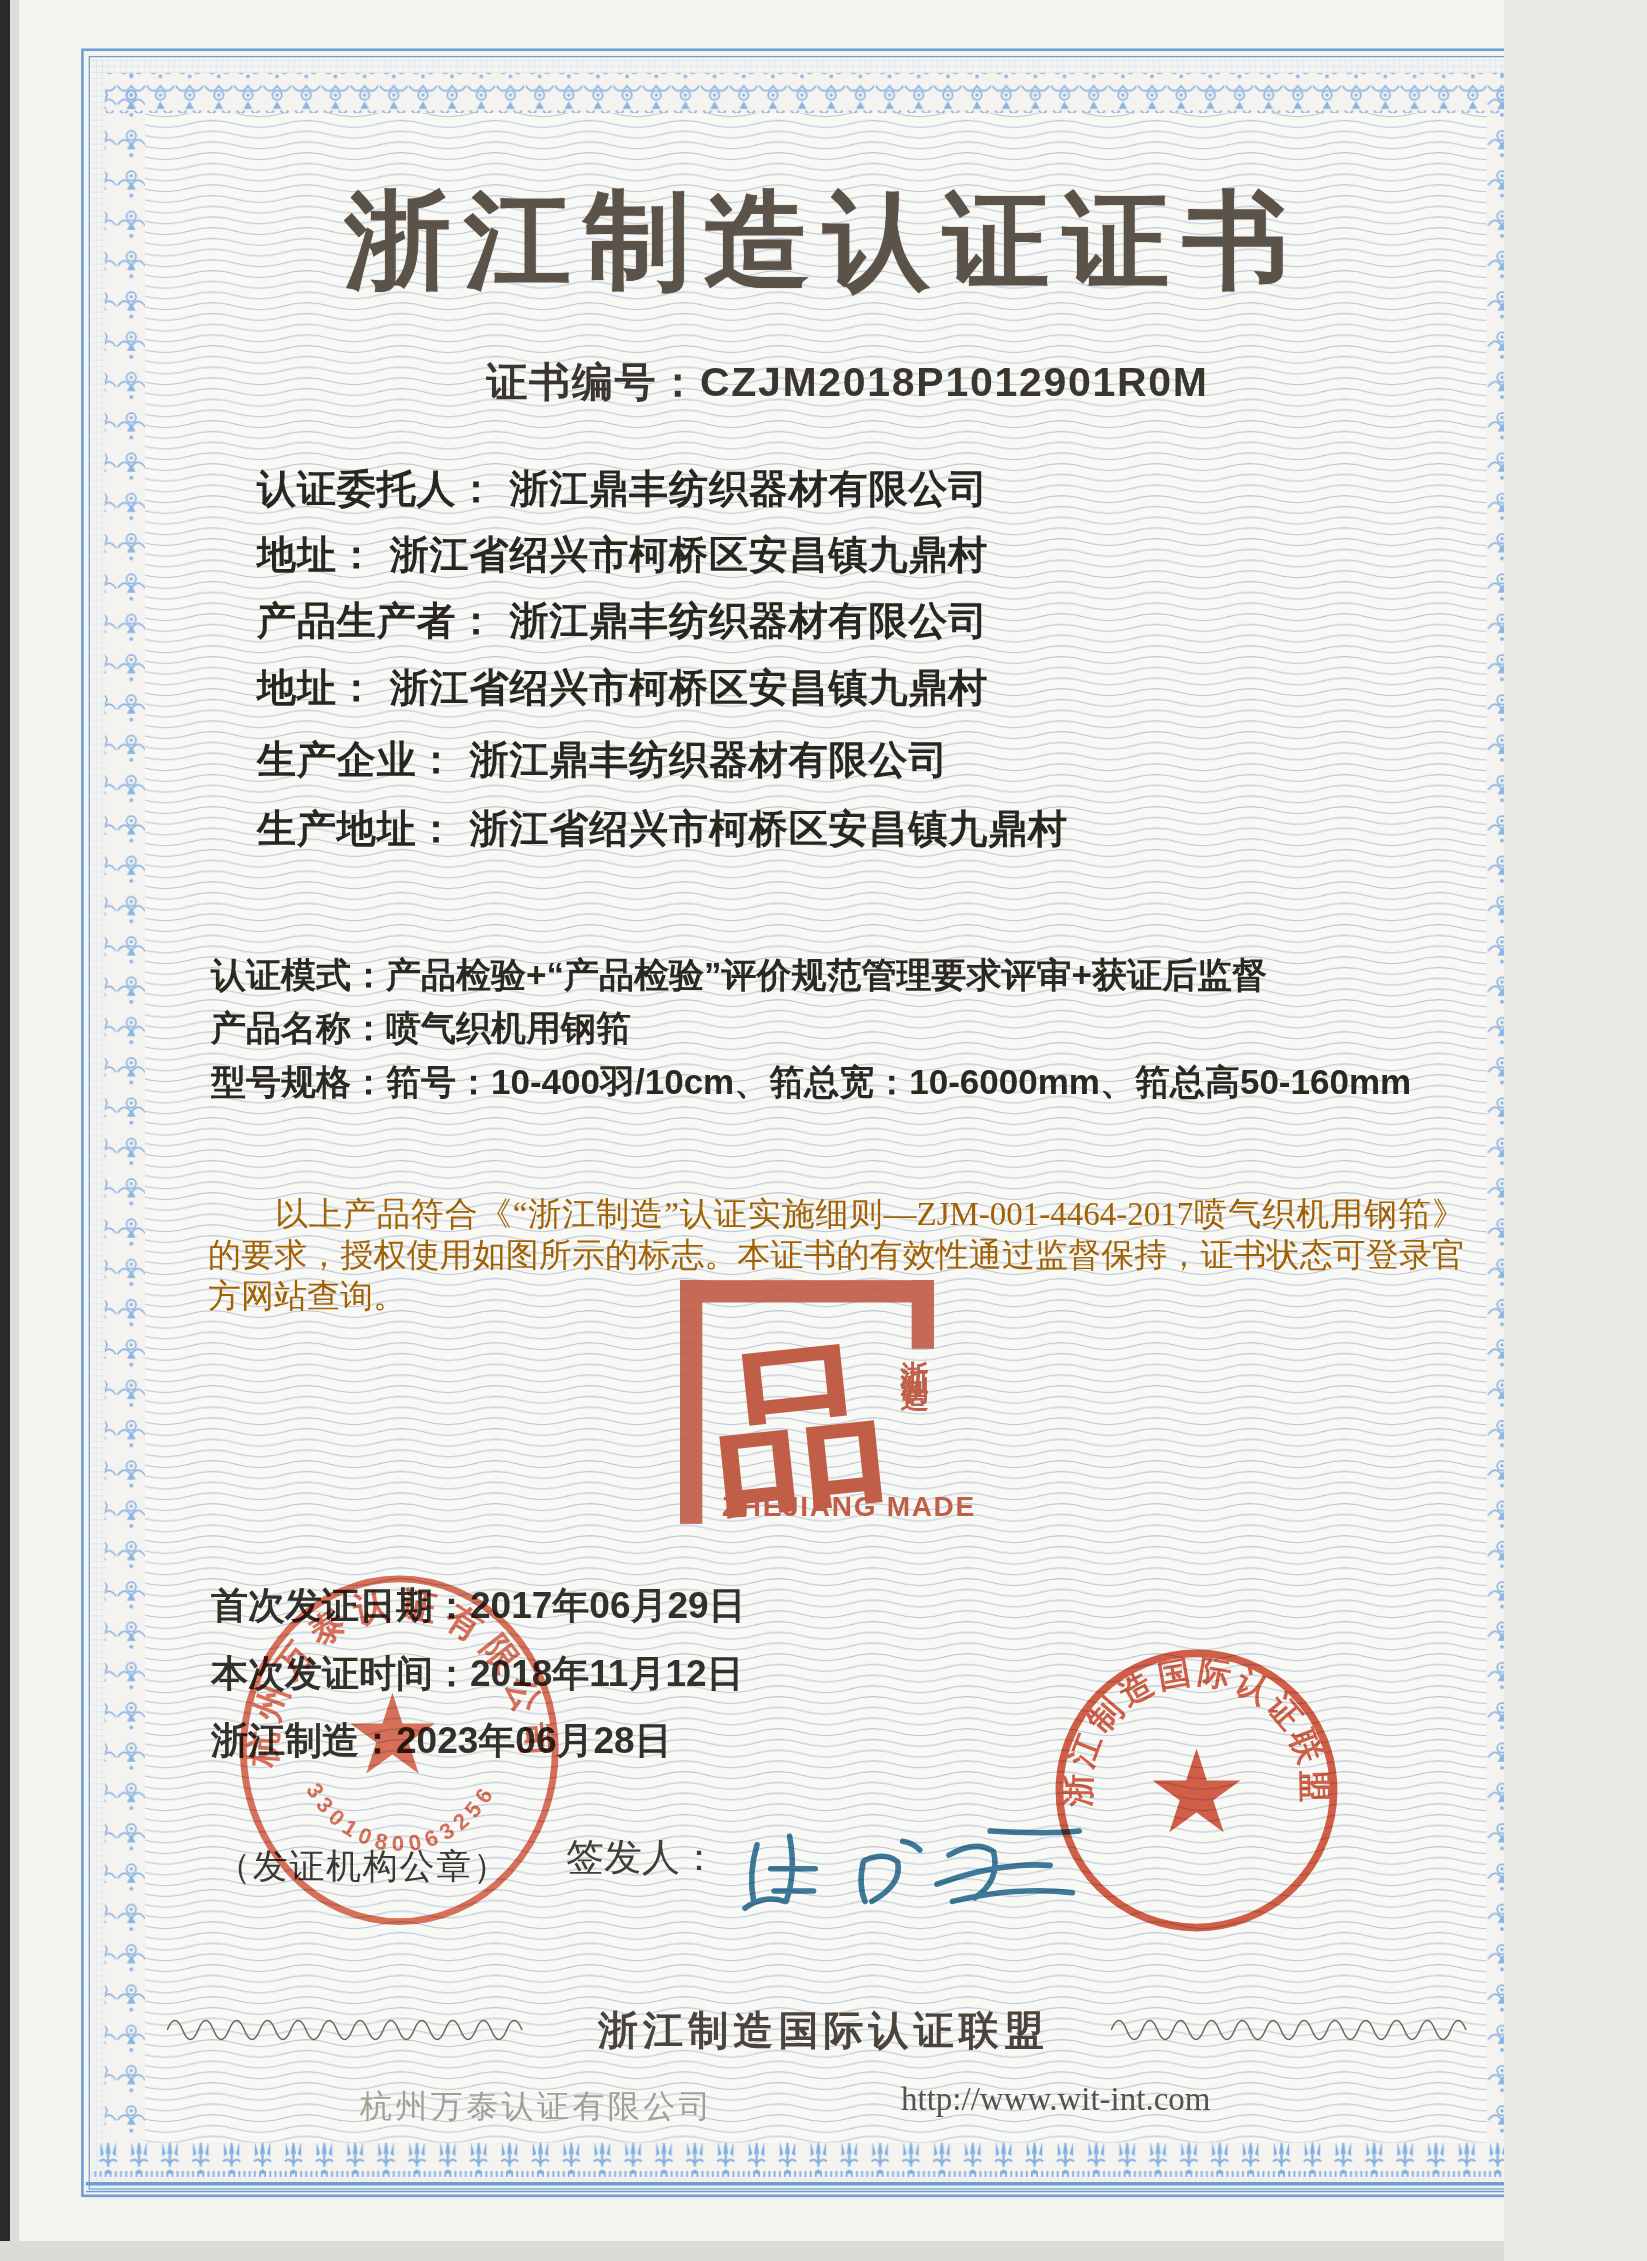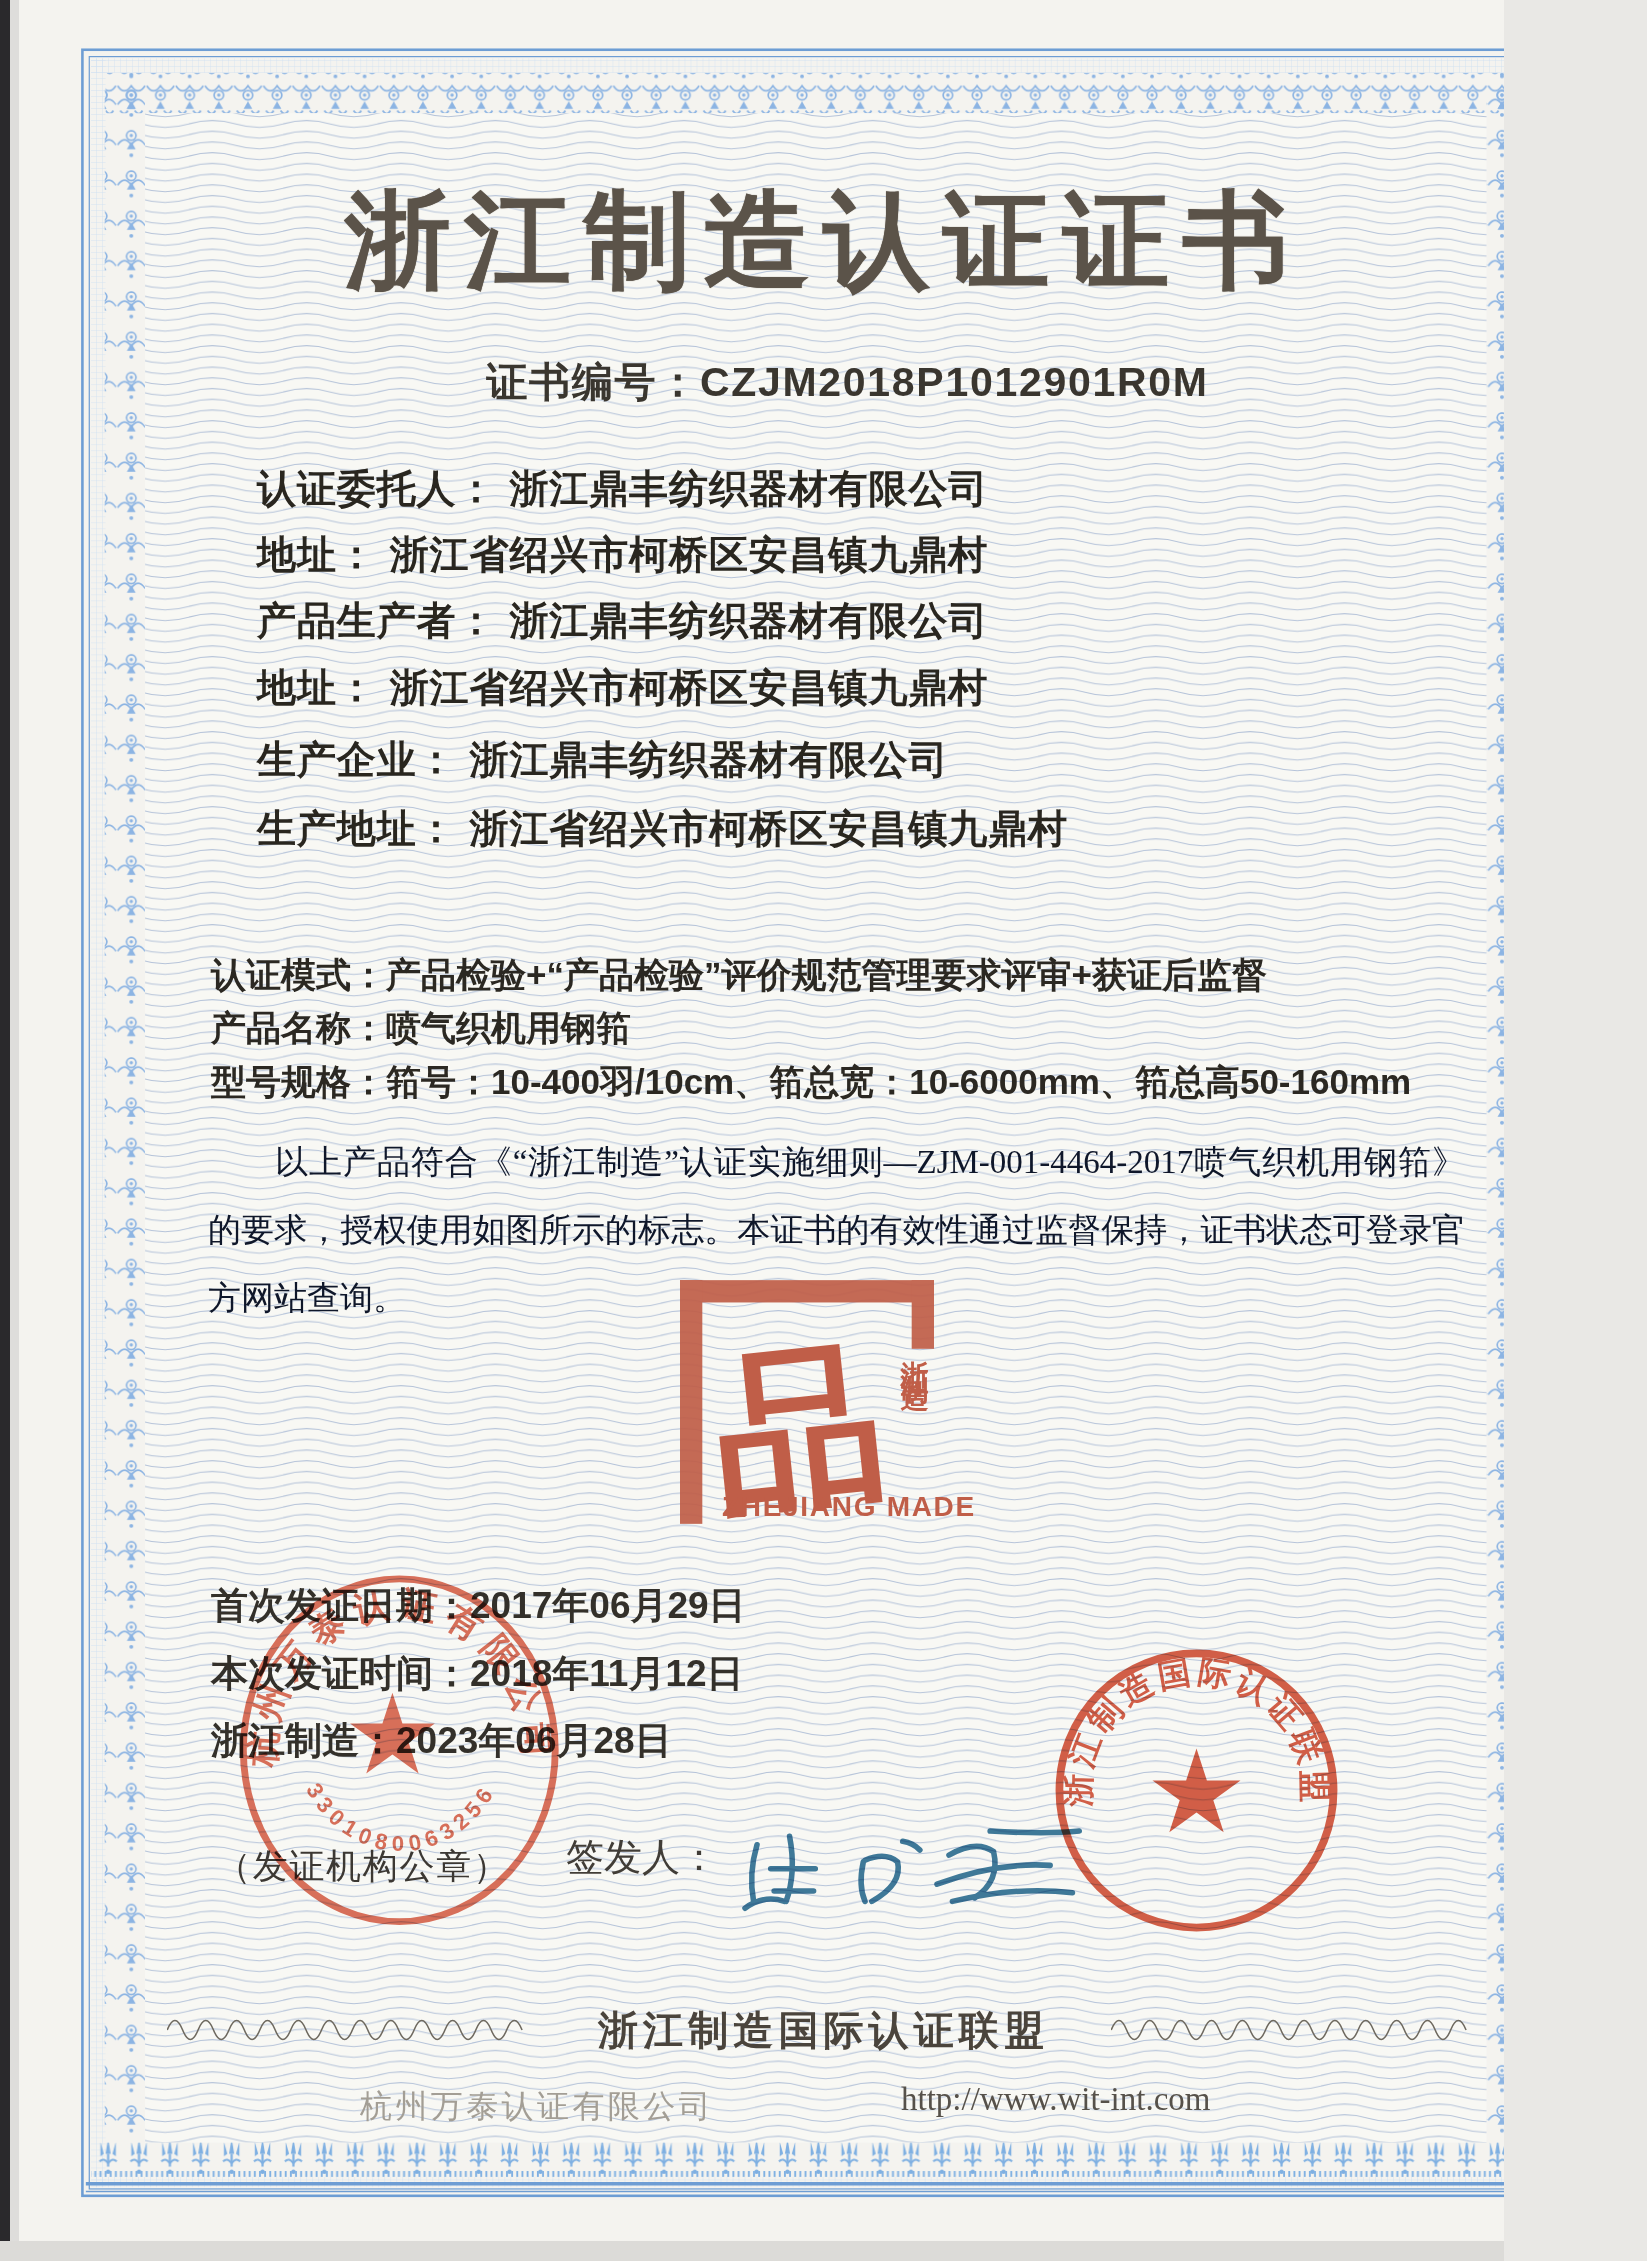--- a/index.html
+++ b/index.html
@@ -9,23 +9,23 @@
   .ctr{left:0;width:1647px;text-align:center;}
   
   .title{top:170px;font-family:"Liberation Serif","DejaVu Serif",serif;font-weight:700;
          font-size:106px;letter-spacing:13.7px;color:#5b5349;white-space:nowrap;
          text-shadow:0 0 0.9px #5b5349;}
   .certno{top:355px;font-size:41px;font-weight:700;letter-spacing:1.7px;color:#3a362f;white-space:nowrap;padding-left:24px;}
   .field{left:257px;font-size:39px;font-weight:700;color:#29261f;white-space:nowrap;letter-spacing:0.9px;}
   .field .lbl{margin-right:13px;}
   .spec{left:211px;font-size:35px;font-weight:700;color:#2b2822;white-space:nowrap;}
   .spec .val-serif{font-family:"Liberation Serif","DejaVu Serif",serif;letter-spacing:0.9px;}
-  .para{left:208px;top:1128px;width:1257px;font-size:33px;line-height:68px;
+  .para{left:208px;top:1194px;width:1257px;font-size:33px;line-height:41px;
         font-family:"Liberation Serif","DejaVu Serif",serif;font-weight:500;
-        color:#0f172a;text-indent:67px;text-align:justify;}
+        color:#a16207;text-indent:67px;text-align:justify;}
   .daterow{left:211px;font-size:37px;font-weight:700;color:#33302a;white-space:nowrap;z-index:4;}
   .sealnote{left:216px;top:1843px;font-size:35px;font-weight:500;color:#3c3833;
             font-family:"Liberation Serif","DejaVu Serif",serif;z-index:4;letter-spacing:1.7px;}
   .signer{left:566px;top:1832px;font-size:38px;font-weight:500;color:#413d37;
           font-family:"Liberation Serif","DejaVu Serif",serif;z-index:4;text-align:center;}
   .footer-title{top:2003px;font-size:40px;font-weight:700;letter-spacing:5.1px;color:#4a443c;z-index:4;}
   .footer-co{left:360px;top:2085px;font-size:32px;font-weight:500;letter-spacing:3.4px;color:#a39e95;z-index:4;}
   .footer-url{left:901px;top:2081px;font-size:33px;font-weight:500;color:#56514a;
               font-family:"Liberation Serif","DejaVu Serif",serif;z-index:4;}
   

